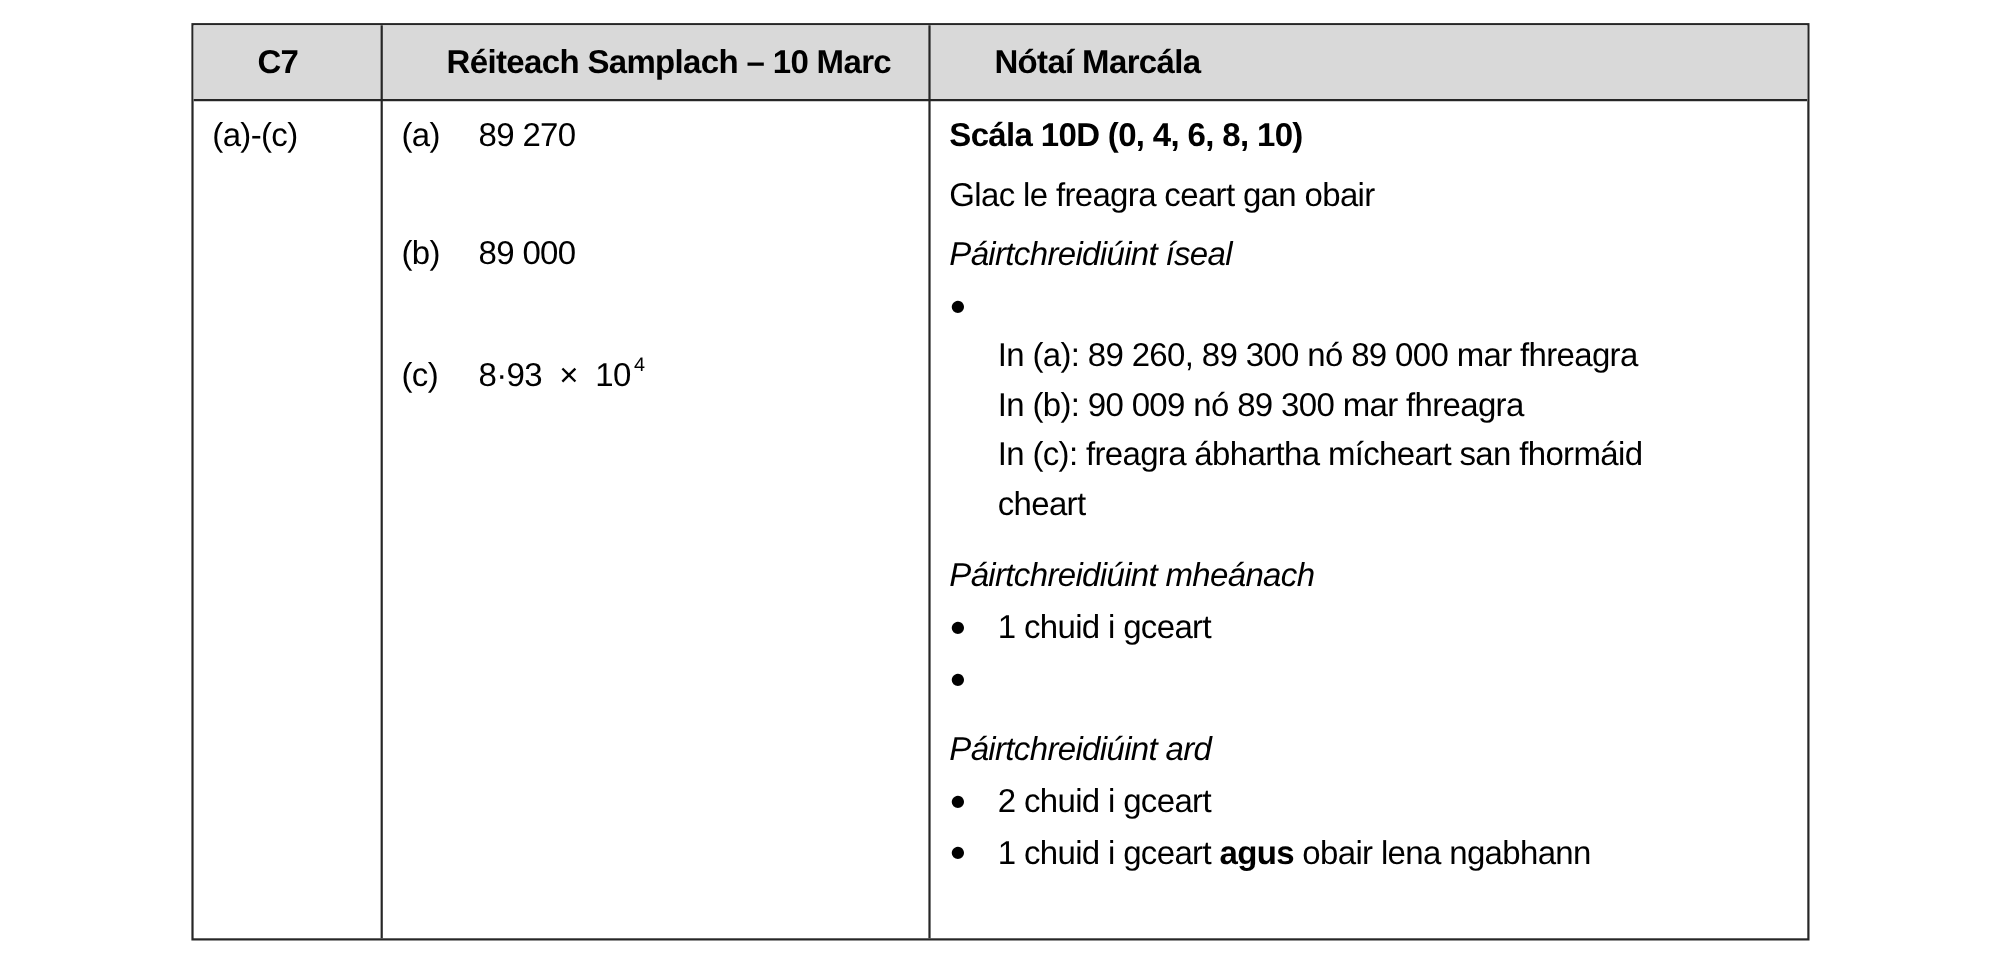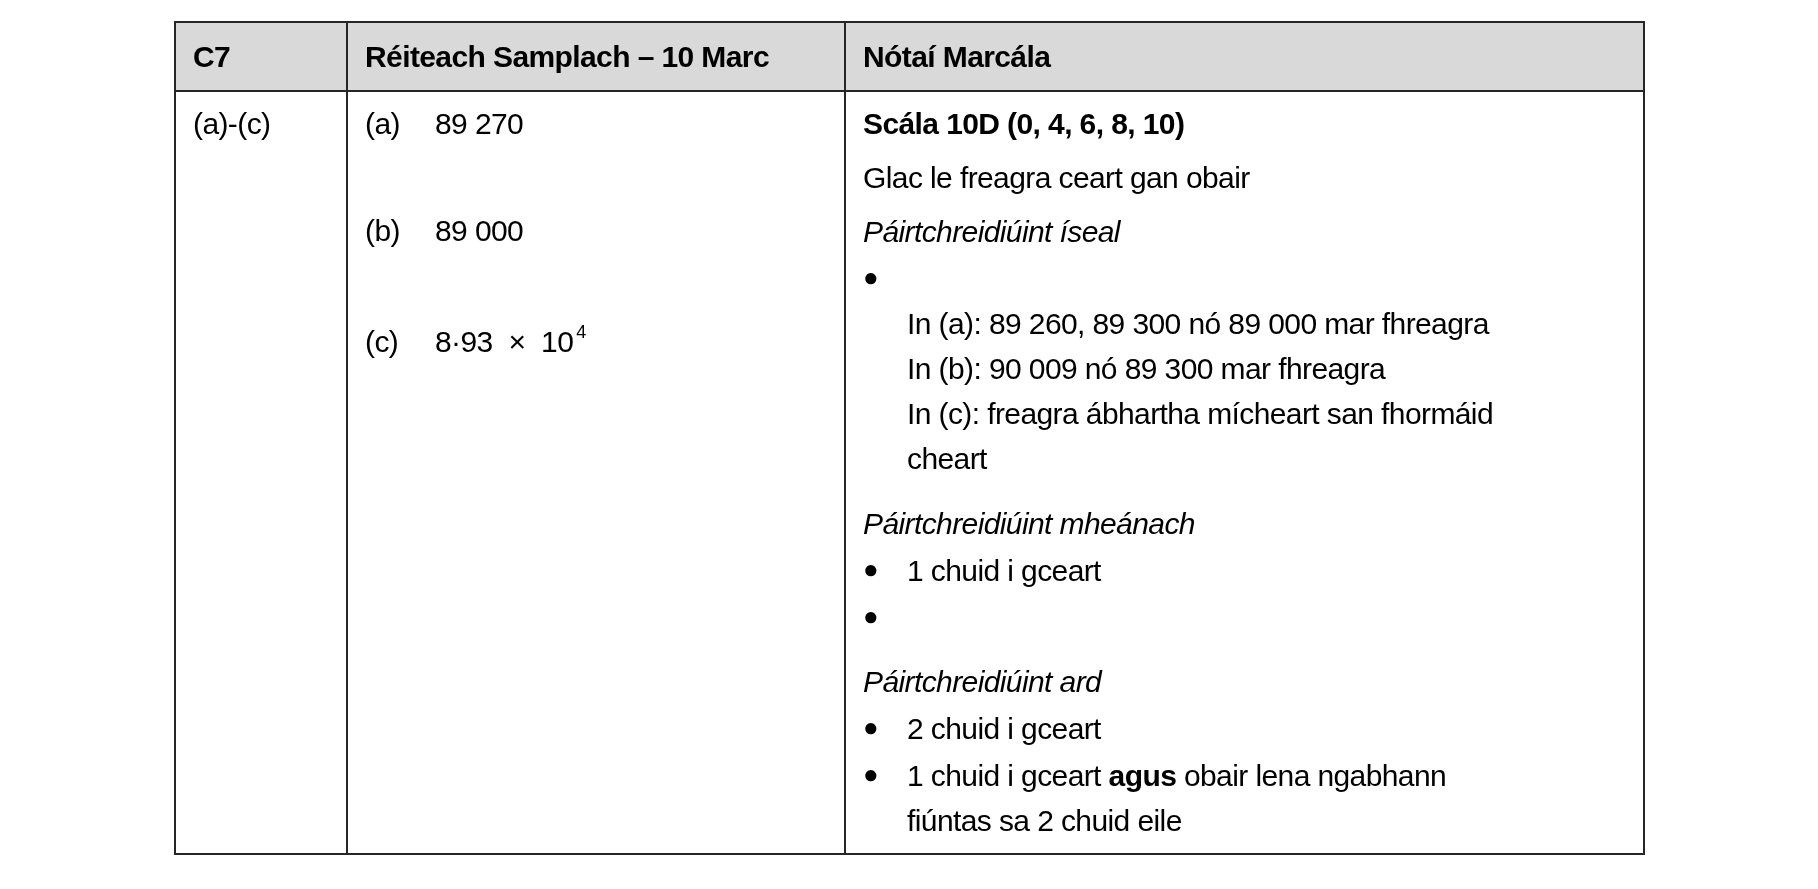--- a/index.html
+++ b/index.html
@@ -4,21 +4,21 @@
 <style>
   html, body { margin:0; padding:0; background:#ffffff; }
   body { width:1818px; height:889px; position:relative; overflow:hidden;
          font-family:"Liberation Sans", sans-serif; color:#000; }
   .tbl { position:absolute; left:174px; top:21px; width:1471px; height:834px;
          border:2px solid #262626; box-sizing:border-box; }
   .hdr { position:absolute; left:0; top:0; right:0; height:67px;
          background:#d9d9d9; border-bottom:2px solid #262626; }
   .vline { position:absolute; top:0; bottom:0; width:2px; background:#262626; }
   .cell-h { position:absolute; top:0; height:67px; display:flex; align-items:center;
-            font-weight:bold; font-size:30px; letter-spacing:-0.6px; }
+            font-weight:bold; font-size:30px; letter-spacing:-0.6px;margin-left:41px; }
   .txt { position:absolute; font-size:30px; letter-spacing:-0.6px; line-height:45px; white-space:nowrap; }
   .it { font-style:italic; }
   .b { font-weight:bold; }
   .bullet { position:absolute; left:0; font-size:26px; }
   .item { position:absolute; }
   .sup { font-size:18px; position:relative; top:-14px; margin-left:3px; }
 </style>
 </head>
 <body>
 
@@ -68,15 +68,14 @@
   </div>
 
   <div class="txt it" style="left:687px; top:636px">Páirtchreidiúint ard</div>
   <div class="item" style="left:687px; top:683px; width:760px; height:45px">
     <span class="bullet" style="top:6px">●</span>
     <div class="txt" style="left:44px; top:0">2 chuid i gceart</div>
   </div>
   <div class="item" style="left:687px; top:730px; width:760px; height:90px">
     <span class="bullet" style="top:6px">●</span>
     <div class="txt" style="left:44px; top:0"><span>1 chuid i gceart </span><span class="b">agus</span><span> obair lena ngabhann</span></div>
-    <div class="txt" style="left:44px; top:45px">fiúntas sa 2 chuid eile</div>
   </div>
 </div>
 
 </body></html>

